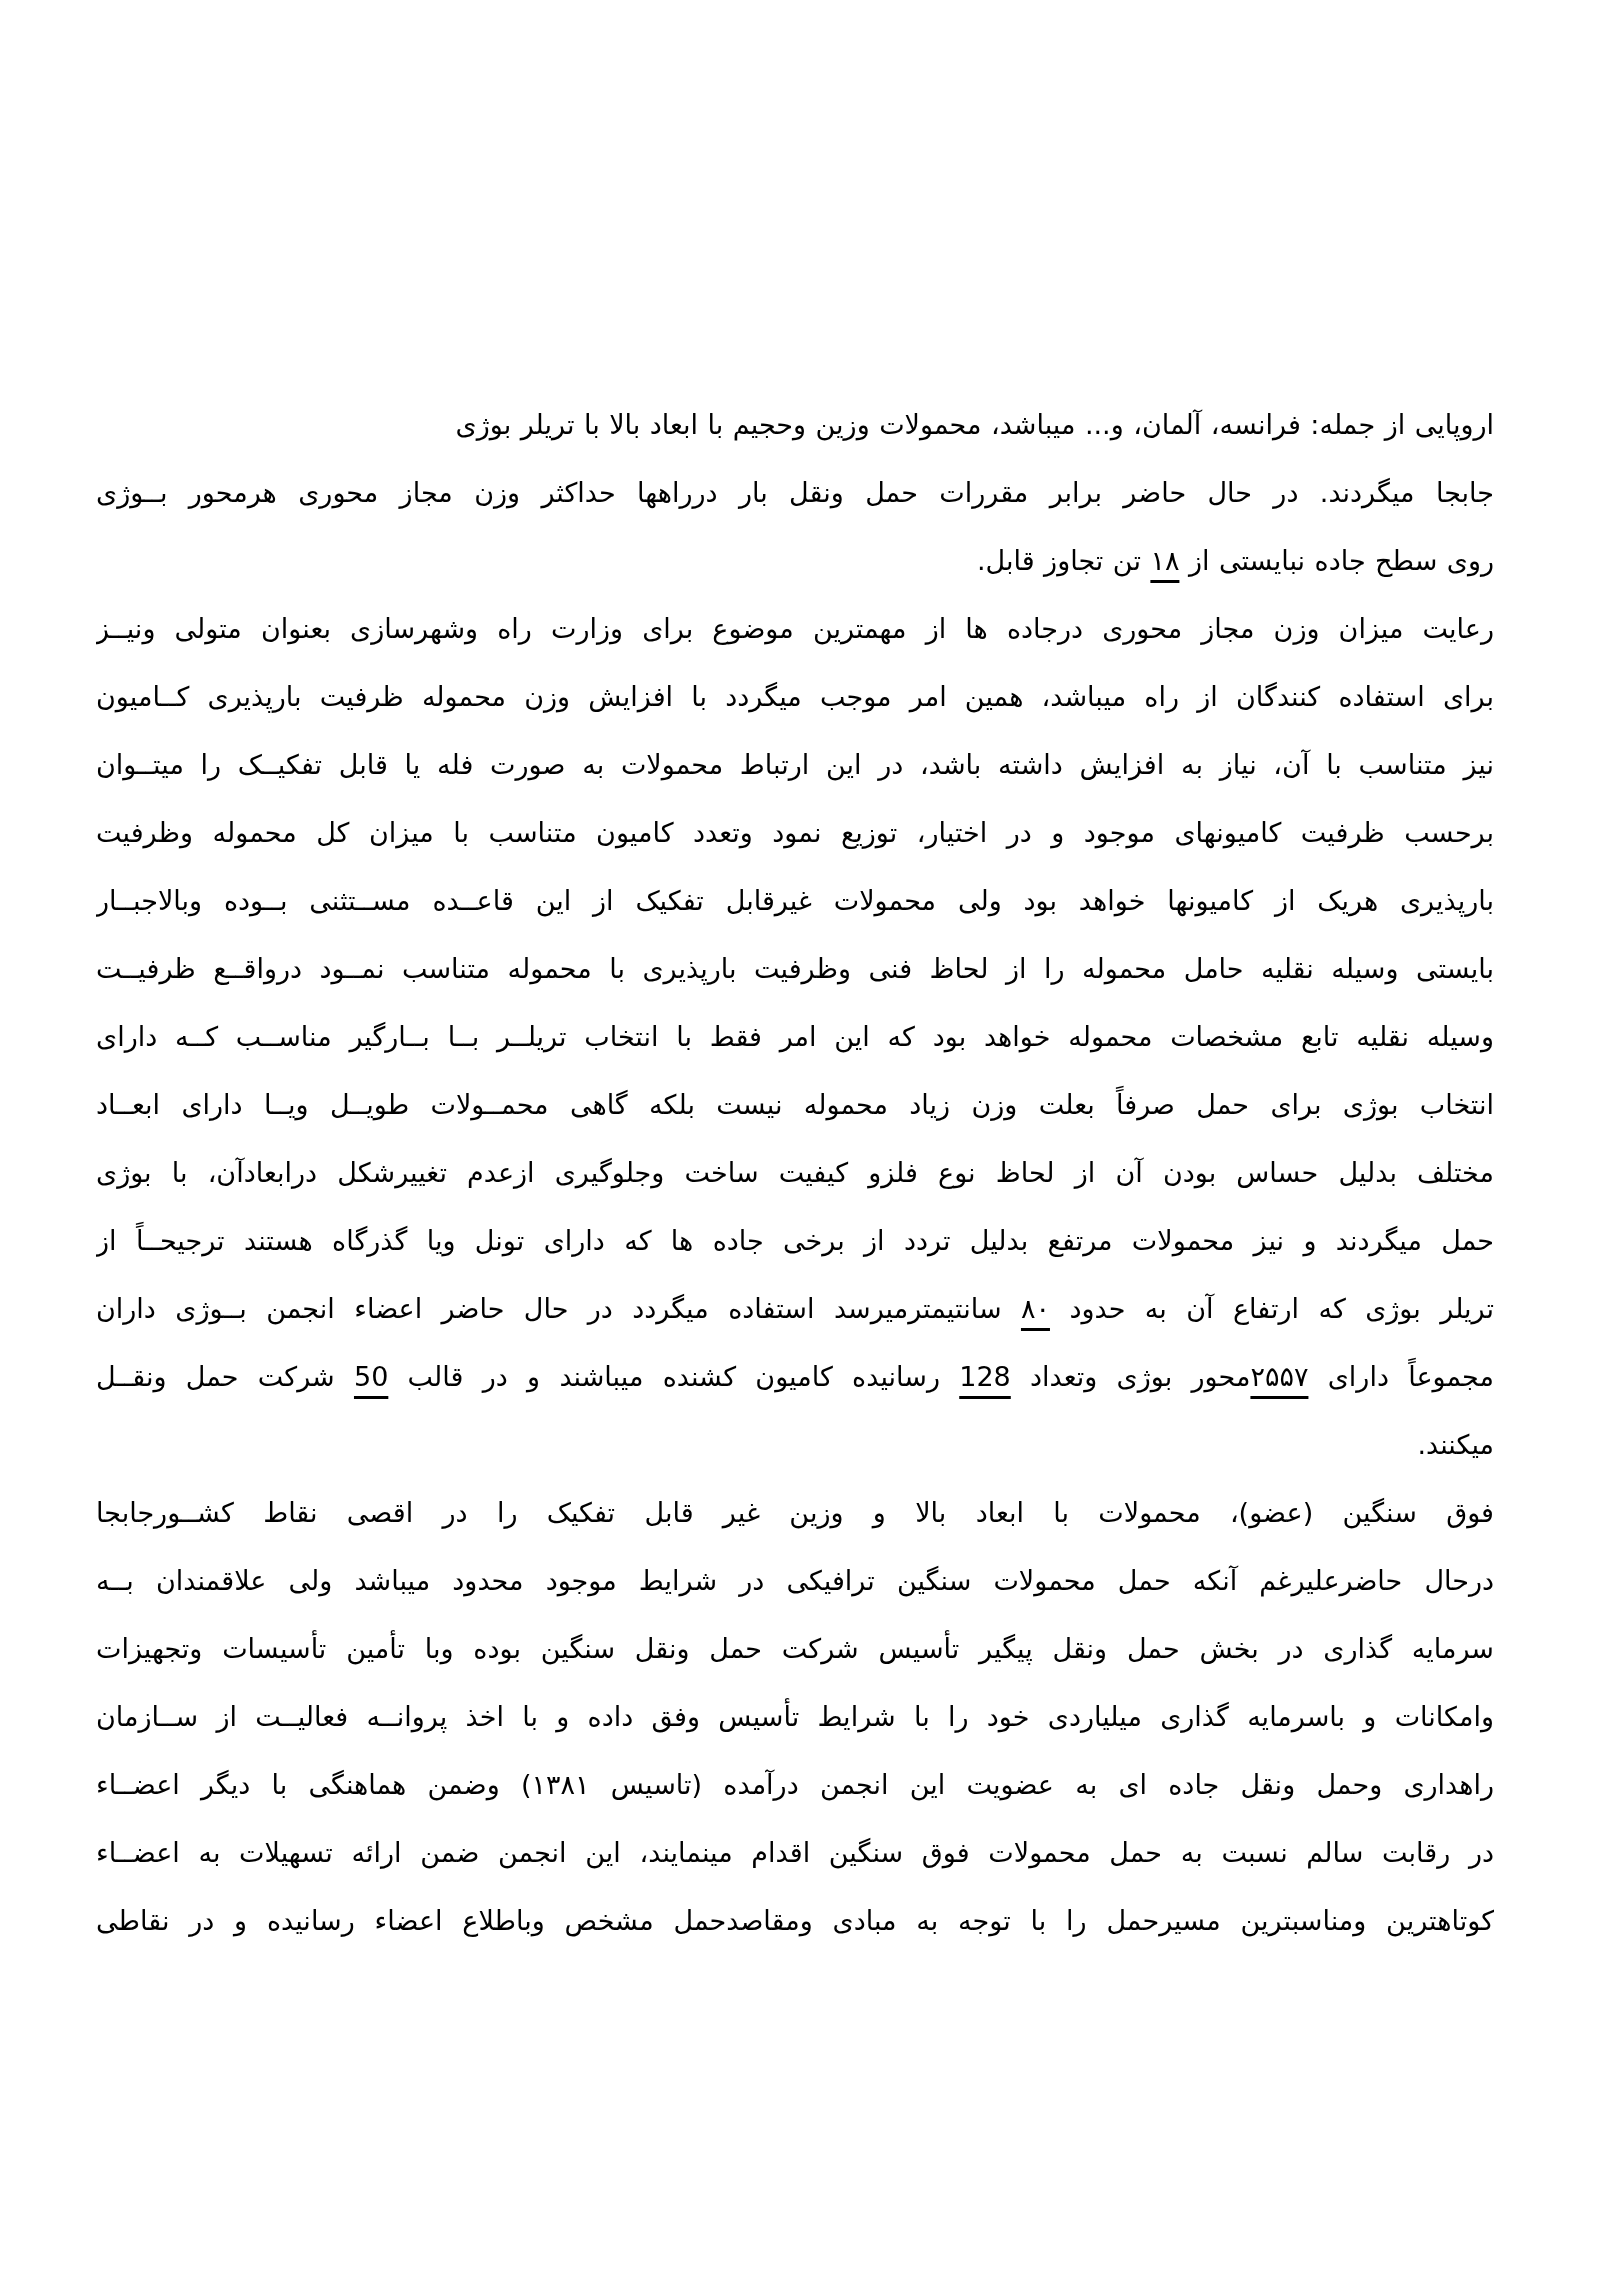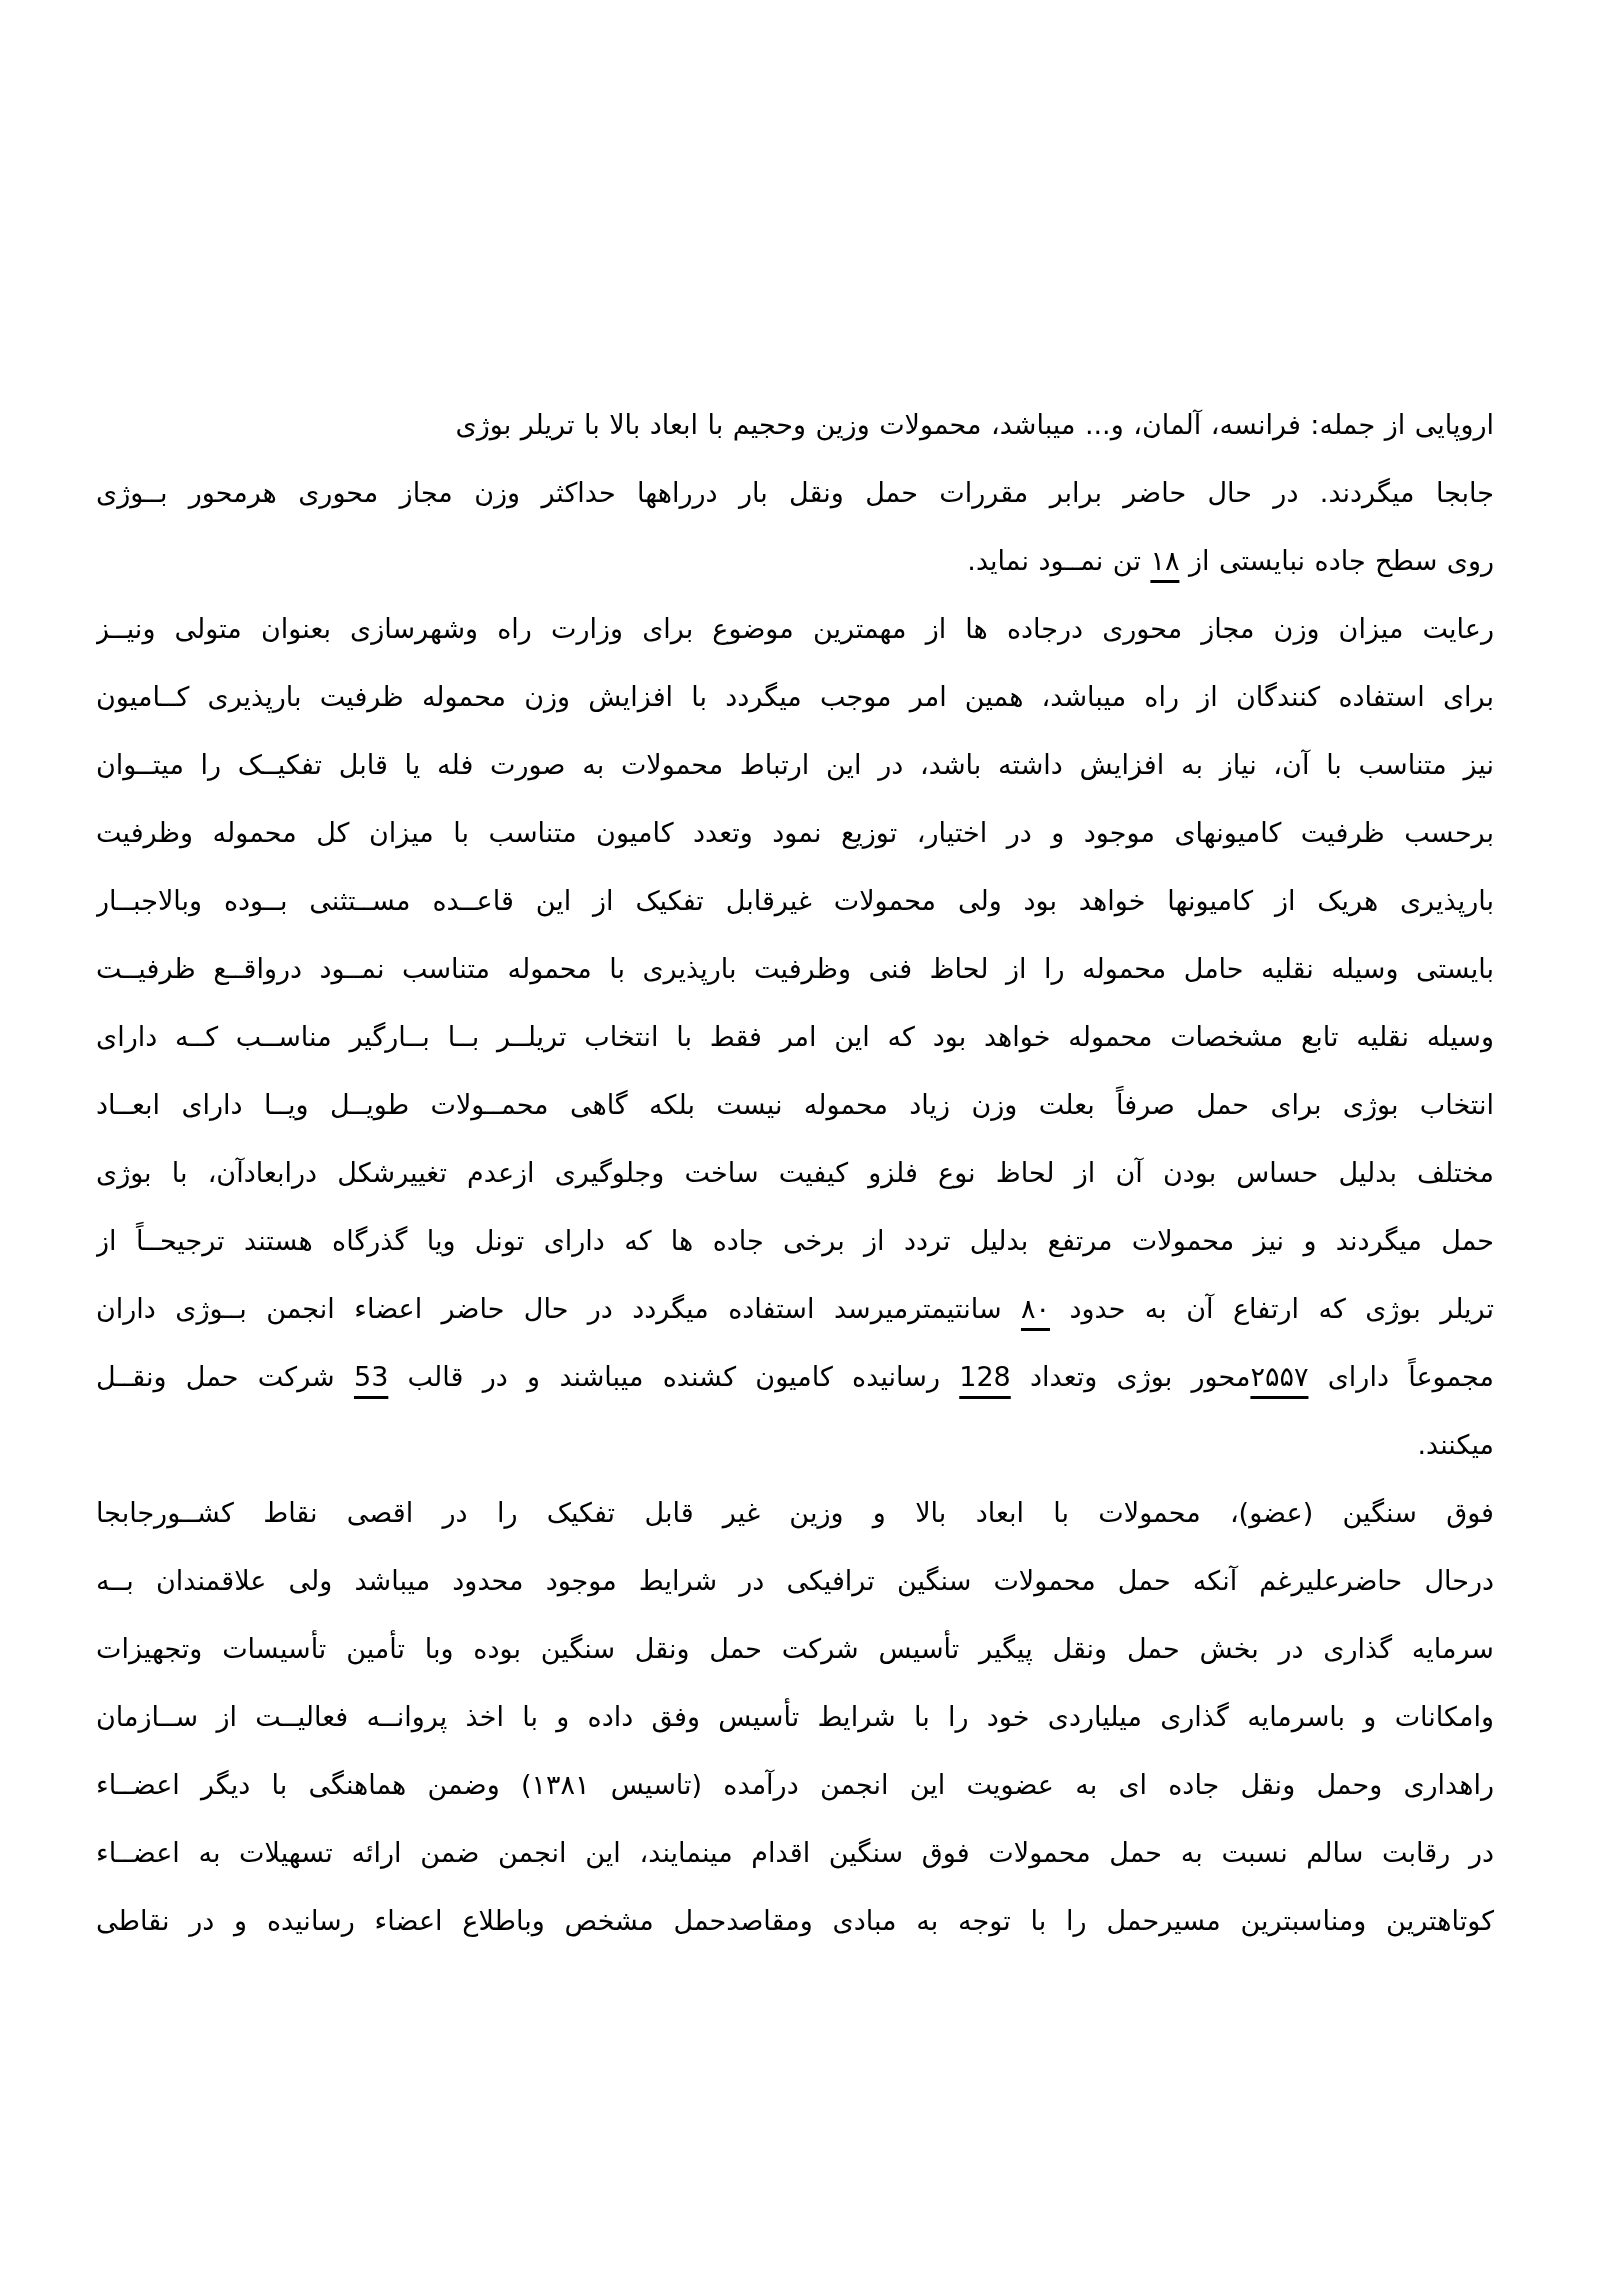--- a/index.html
+++ b/index.html
@@ -50,37 +50,37 @@
   }
 </style>
 </head>
 <body>
 
 <div class="page">
   <div class="text-block">
       <div class="paragraph">
         <div class="line short"><span>اروپایی از جمله: فرانسه، آلمان، و... میباشد، محمولات وزین وحجیم با ابعاد بالا با تریلر بوژی</span></div>
         <div class="line"><span>جابجا میگردند. در حال حاضر برابر مقررات حمل ونقل بار درراهها حداکثر وزن مجاز محوری هرمحور بــوژی</span></div>
-        <div class="line short"><span>روی سطح جاده نبایستی از </span><span class="u">۱۸</span><span> تن نمــود نماید.</span></div>
+        <div class="line short"><span>روی سطح جاده نبایستی از </span><span class="u">۱۸</span><span> تن تجاوز قابل.</span></div>
       </div>
       <div class="paragraph">
         <div class="line"><span>رعایت میزان وزن مجاز محوری درجاده ها از مهمترین موضوع برای وزارت راه وشهرسازی بعنوان متولی ونیــز</span></div>
         <div class="line"><span>برای استفاده کنندگان از راه میباشد، همین امر موجب میگردد با افزایش وزن محموله ظرفیت بارپذیری کــامیون</span></div>
         <div class="line"><span>نیز متناسب با آن، نیاز به افزایش داشته باشد، در این ارتباط محمولات به صورت فله یا قابل تفکیــک را میتــوان</span></div>
         <div class="line"><span>برحسب ظرفیت کامیونهای موجود و در اختیار، توزیع نمود وتعدد کامیون متناسب با میزان کل محموله وظرفیت</span></div>
         <div class="line"><span>بارپذیری هریک از کامیونها خواهد بود ولی محمولات غیرقابل تفکیک از این قاعــده مســتثنی بــوده وبالاجبــار</span></div>
         <div class="line"><span>بایستی وسیله نقلیه حامل محموله را از لحاظ فنی وظرفیت بارپذیری با محموله متناسب نمــود درواقــع ظرفیــت</span></div>
         <div class="line"><span>وسیله نقلیه تابع مشخصات محموله خواهد بود که این امر فقط با انتخاب تریلــر بــا بــارگیر مناســب کــه دارای</span></div>
       </div>
       <div class="paragraph">
         <div class="line"><span>انتخاب بوژی برای حمل صرفاً بعلت وزن زیاد محموله نیست بلکه گاهی محمــولات طویــل ویــا دارای ابعــاد</span></div>
         <div class="line"><span>مختلف بدلیل حساس بودن آن از لحاظ نوع فلزو کیفیت ساخت وجلوگیری ازعدم تغییرشکل درابعادآن، با بوژی</span></div>
         <div class="line"><span>حمل میگردند و نیز محمولات مرتفع بدلیل تردد از برخی جاده ها که دارای تونل ویا گذرگاه هستند ترجیحــاً از</span></div>
         <div class="line"><span>تریلر بوژی که ارتفاع آن به حدود </span><span class="u">۸۰</span><span> سانتیمترمیرسد استفاده میگردد در حال حاضر اعضاء انجمن بــوژی داران</span></div>
-        <div class="line"><span>مجموعاً دارای </span><span class="u">۲۵۵۷</span><span>محور بوژی وتعداد </span><span class="u">128</span><span> رسانیده کامیون کشنده میباشند و در قالب </span><span class="u">53</span><span> شرکت حمل ونقــل</span></div>
+        <div class="line"><span>مجموعاً دارای </span><span class="u">۲۵۵۷</span><span>محور بوژی وتعداد </span><span class="u">128</span><span> رسانیده کامیون کشنده میباشند و در قالب </span><span class="u">50</span><span> شرکت حمل ونقــل</span></div>
         <div class="line short"><span>میکنند.</span></div>
         <div class="line"><span>فوق سنگین (عضو)، محمولات با ابعاد بالا و وزین غیر قابل تفکیک را در اقصی نقاط کشــورجابجا</span></div>
       </div>
       <div class="paragraph">
         <div class="line"><span>درحال حاضرعلیرغم آنکه حمل محمولات سنگین ترافیکی در شرایط موجود محدود میباشد ولی علاقمندان بــه</span></div>
         <div class="line"><span>سرمایه گذاری در بخش حمل ونقل پیگیر تأسیس شرکت حمل ونقل سنگین بوده وبا تأمین تأسیسات وتجهیزات</span></div>
         <div class="line"><span>وامکانات و باسرمایه گذاری میلیاردی خود را با شرایط تأسیس وفق داده و با اخذ پروانــه فعالیــت از ســازمان</span></div>
         <div class="line"><span>راهداری وحمل ونقل جاده ای به عضویت این انجمن درآمده (تاسیس ۱۳۸۱) وضمن هماهنگی با دیگر اعضــاء</span></div>
         <div class="line"><span>در رقابت سالم نسبت به حمل محمولات فوق سنگین اقدام مینمایند، این انجمن ضمن ارائه تسهیلات به اعضــاء</span></div>
         <div class="line"><span>کوتاهترین ومناسبترین مسیرحمل را با توجه به مبادی ومقاصدحمل مشخص وباطلاع اعضاء رسانیده و در نقاطی</span></div>

